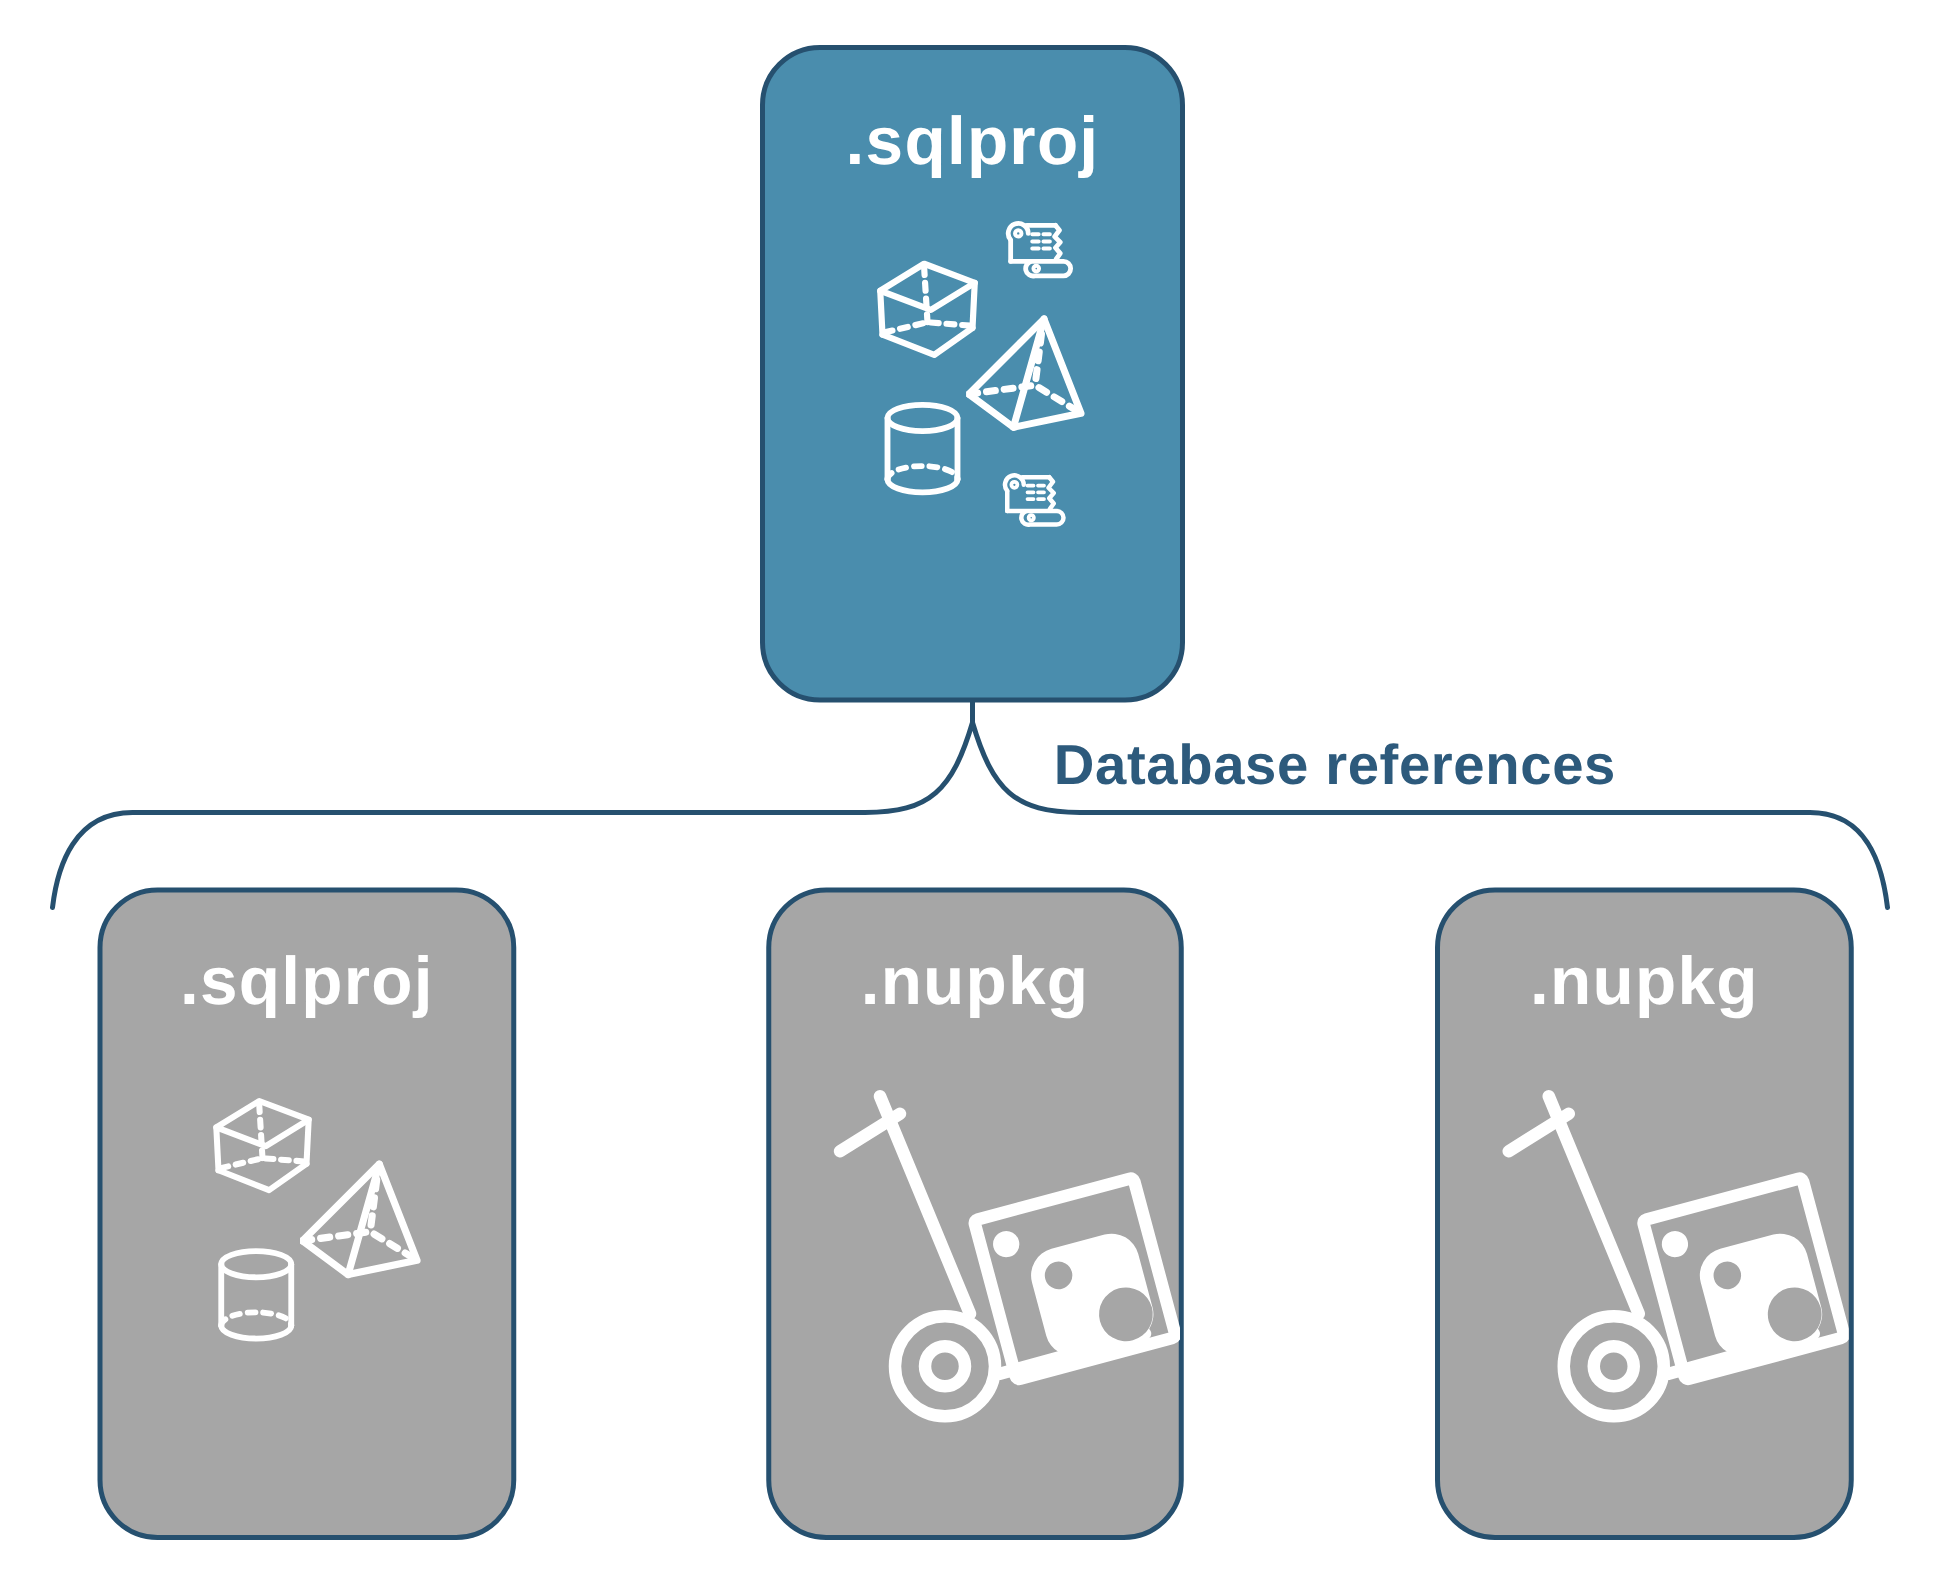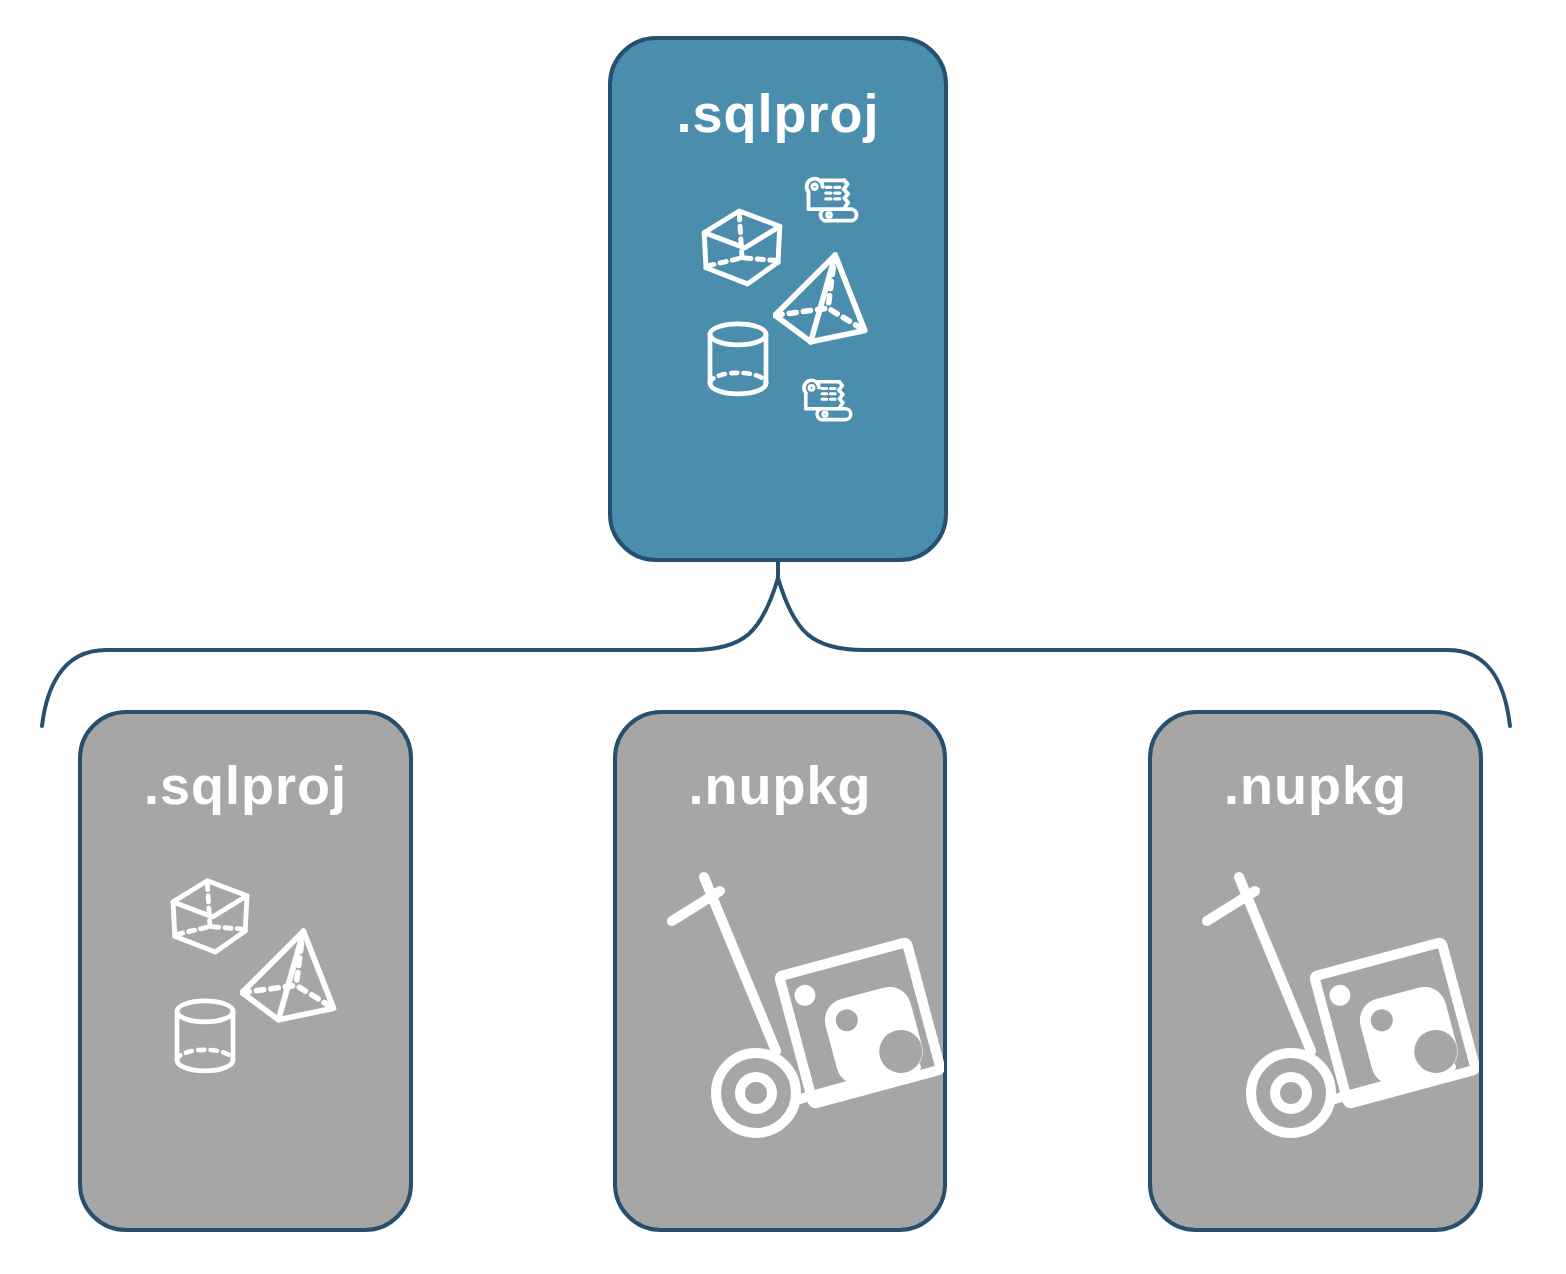--- a/index.html
+++ b/index.html
@@ -105,20 +105,21 @@
     <div class="box-title">.sqlproj</div>
     <svg class="icon-svg ic-top" viewBox="0 0 190 270">
       <use href="#icon-scroll" x="100" y="0" width="64" height="64"></use>
       <use href="#icon-cube" x="0" y="30" width="90" height="90"></use>
       <use href="#icon-pyramid" x="76" y="76" width="102" height="102"></use>
       <use href="#icon-cylinder" x="6" y="148" width="70" height="80"></use>
       <use href="#icon-scroll" x="98" y="202" width="60" height="60"></use>
     </svg>
   </div>
 
+  <div class="connector-label">Database references</div>
 
   <div class="box gray box-b1">
     <div class="box-title">.sqlproj</div>
     <svg class="icon-svg ic-sql" viewBox="0 0 190 215">
       <use href="#icon-cube" x="0" y="0" width="88" height="88"></use>
       <use href="#icon-pyramid" x="74" y="52" width="104" height="104"></use>
       <use href="#icon-cylinder" x="4" y="122" width="70" height="86"></use>
     </svg>
   </div>
 

